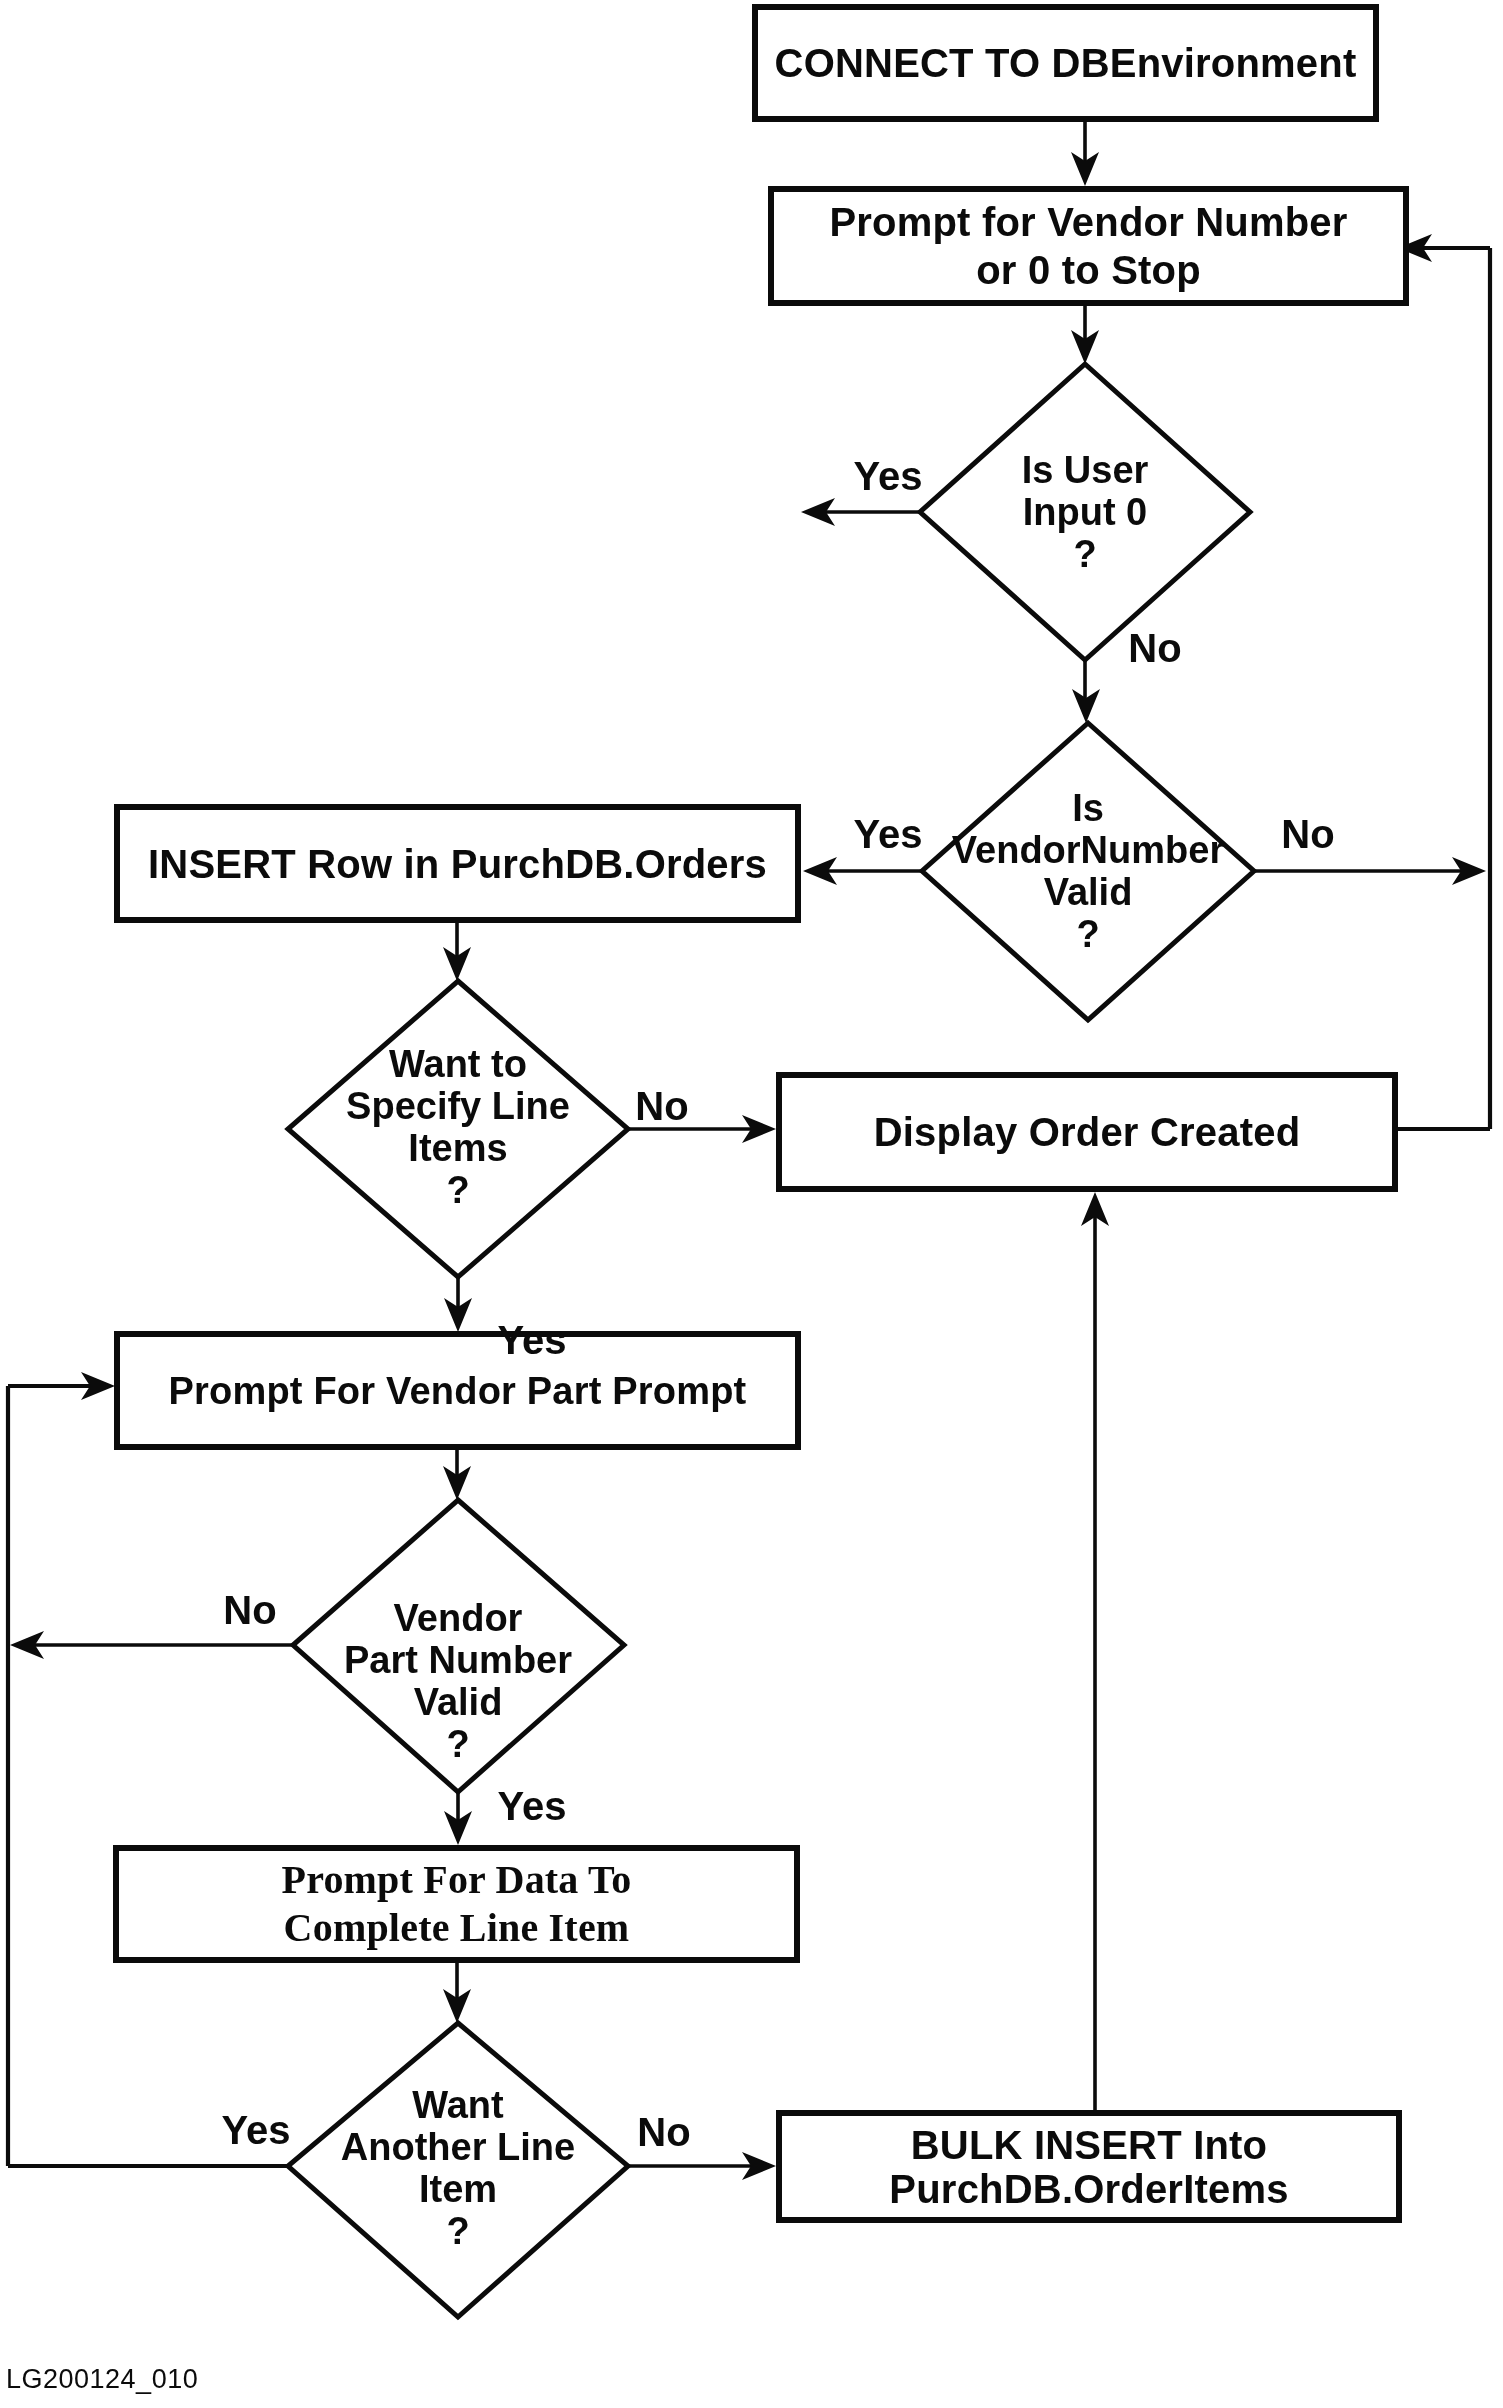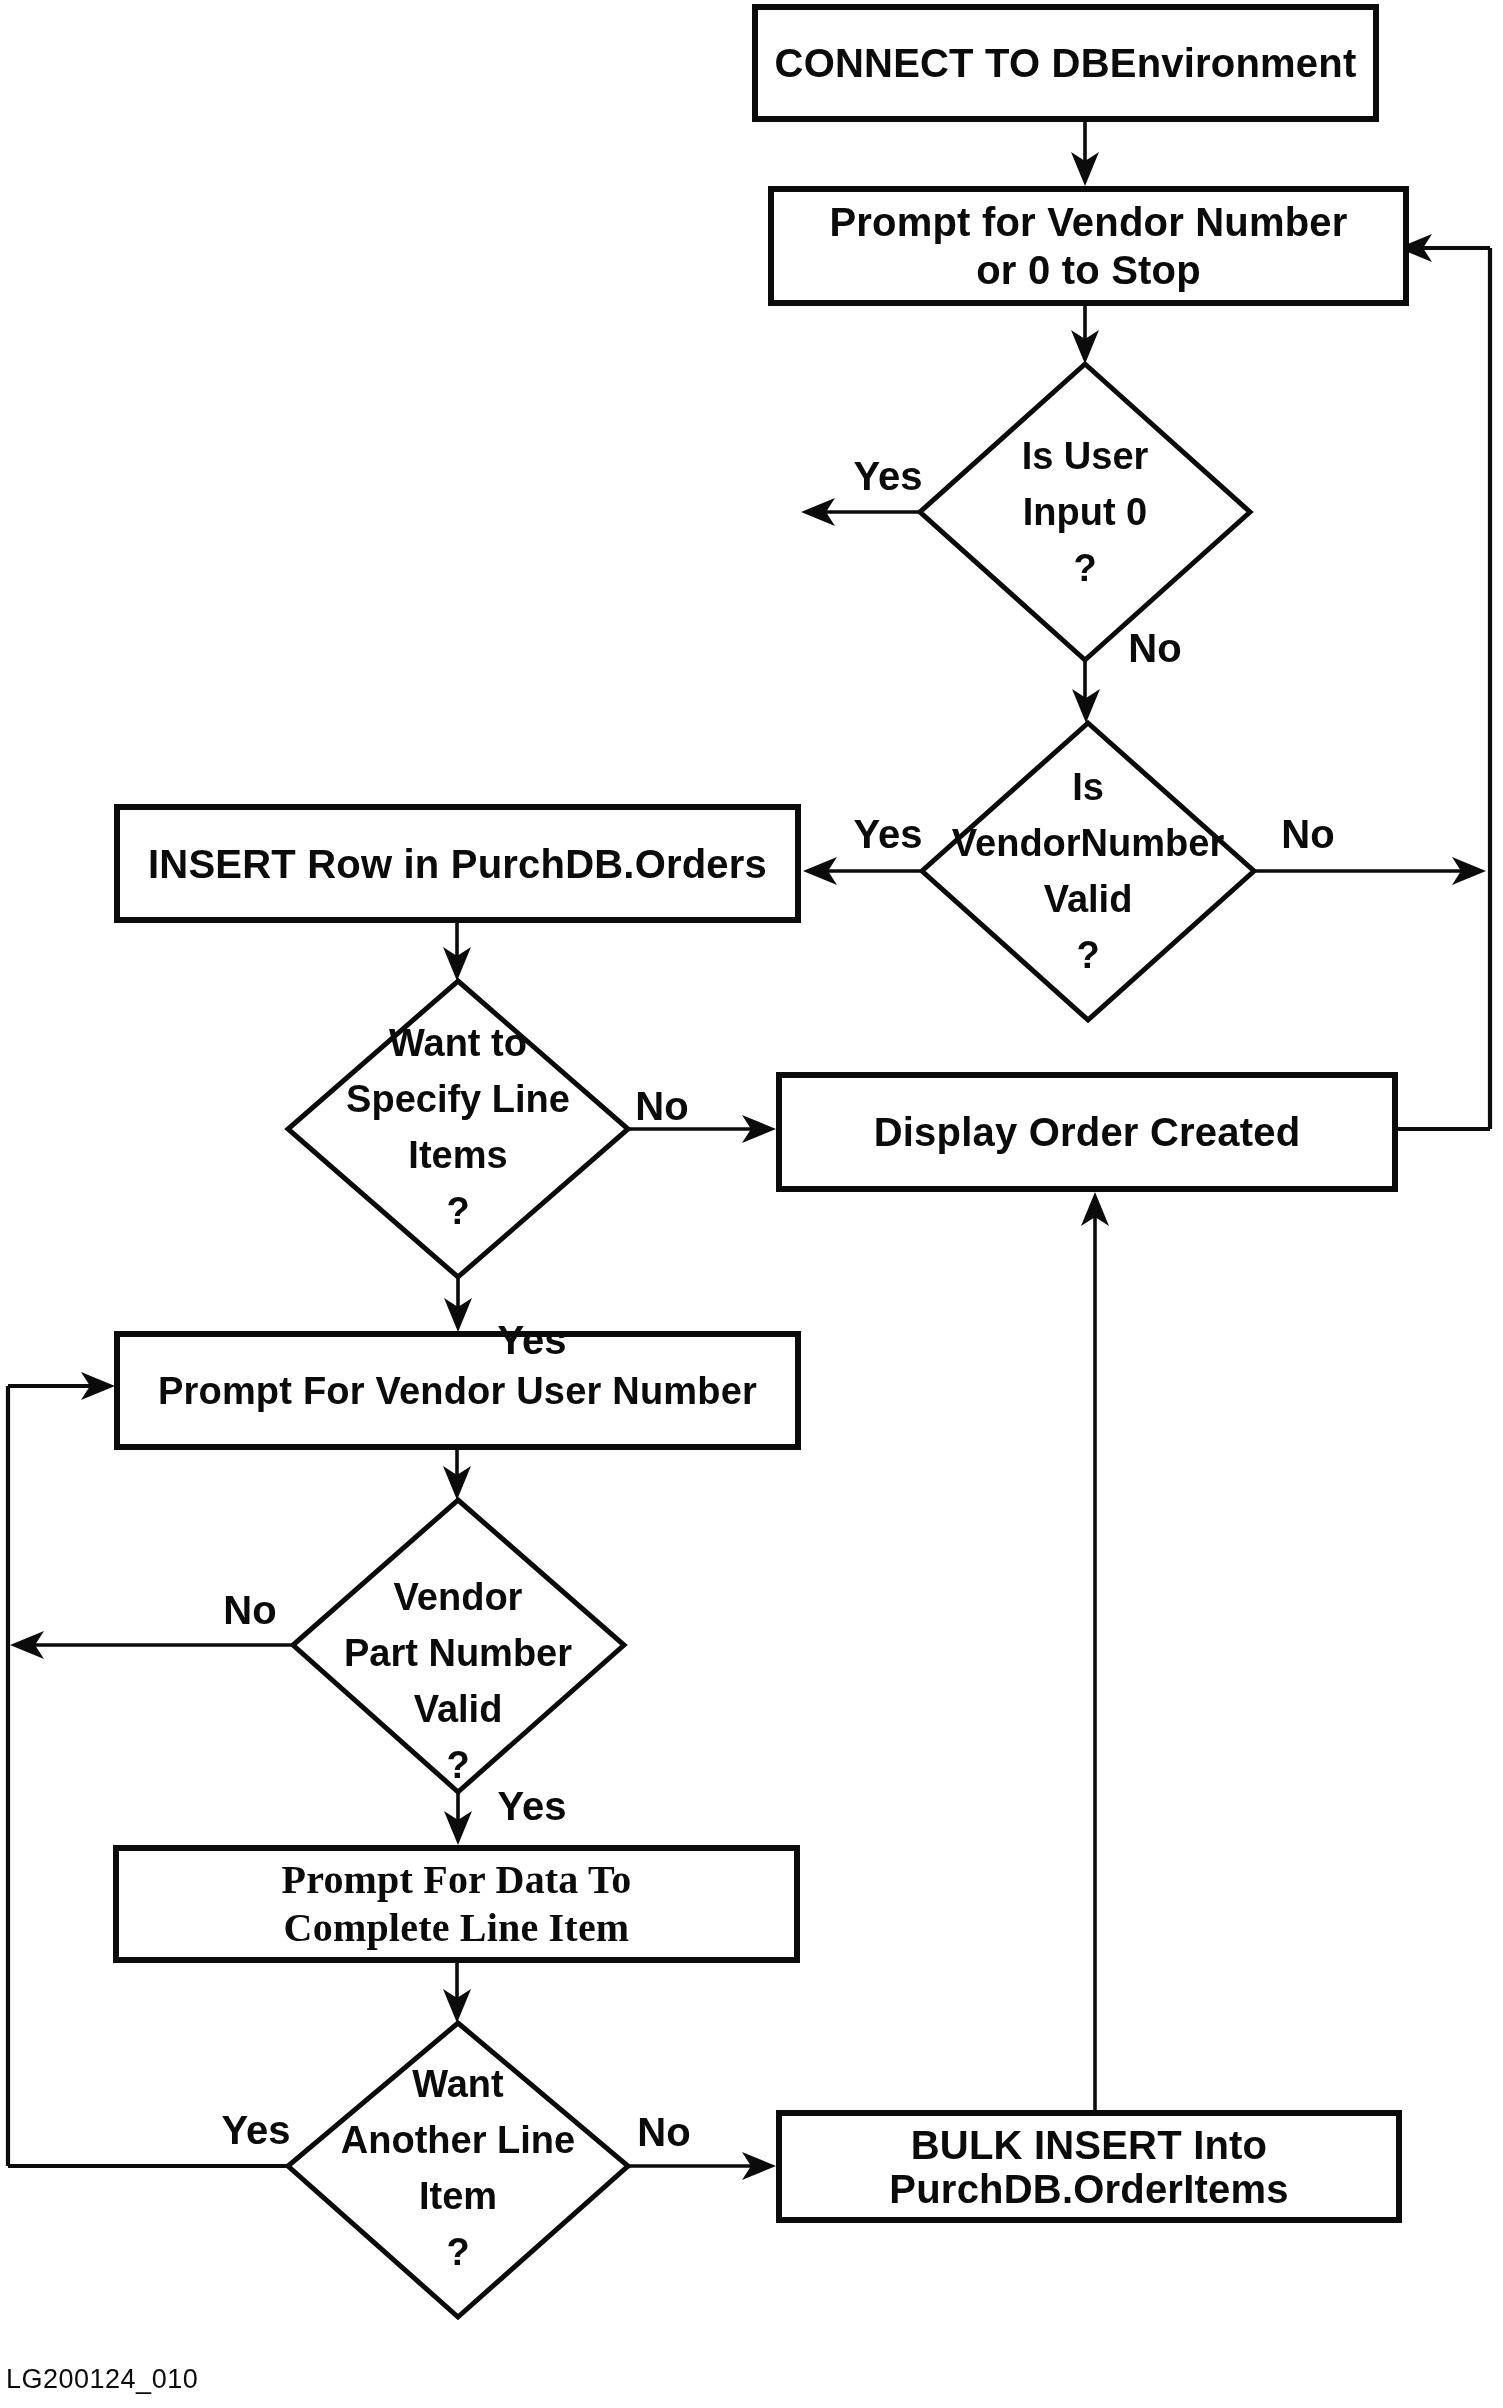--- a/index.html
+++ b/index.html
@@ -27,21 +27,21 @@
     line-height: 48px;
     white-space: pre-line;
     letter-spacing: 0.2px;
   }
   .dtext {
     position: absolute;
     transform: translate(-50%, -50%);
     text-align: center;
     font-weight: bold;
     font-size: 38px;
-    line-height: 56px;
+    line-height: 42px;
     white-space: pre-line;
     width: 340px;
     pointer-events: none;
   }
   .blabel {
     position: absolute;
     transform: translate(-50%, -50%);
     font-weight: bold;
     font-size: 40px;
     white-space: nowrap;
@@ -165,21 +165,21 @@
   <div class="node" style="left:752px; top:4px; width:627px; height:118px;">CONNECT TO DBEnvironment</div>
 
   <div class="node" style="left:768px; top:186px; width:641px; height:120px;">Prompt for Vendor Number
 or 0 to Stop</div>
 
 
   <div class="node" style="left:776px; top:1072px; width:622px; height:120px;">Display Order Created</div>
 
   <div class="node" style="left:114px; top:804px; width:687px; height:119px;">INSERT Row in PurchDB.Orders</div>
 
-  <div class="node" style="left:114px; top:1331px; width:687px; height:119px; font-size:38px;">Prompt For Vendor User Number</div>
+  <div class="node" style="left:114px; top:1331px; width:687px; height:119px; font-size:38px;">Prompt For Vendor Part Prompt</div>
 
   <div class="node" style="left:113px; top:1845px; width:687px; height:118px;font-family:Liberation Serif, serif;">Prompt For Data To
 Complete Line Item</div>
 
   <div class="node" style="left:776px; top:2110px; width:626px; height:113px; line-height:44px;">BULK INSERT Into
 PurchDB.OrderItems</div>
 
   <div class="dtext" style="left:1085px; top:512px;">Is User
 Input 0
 ?</div>

